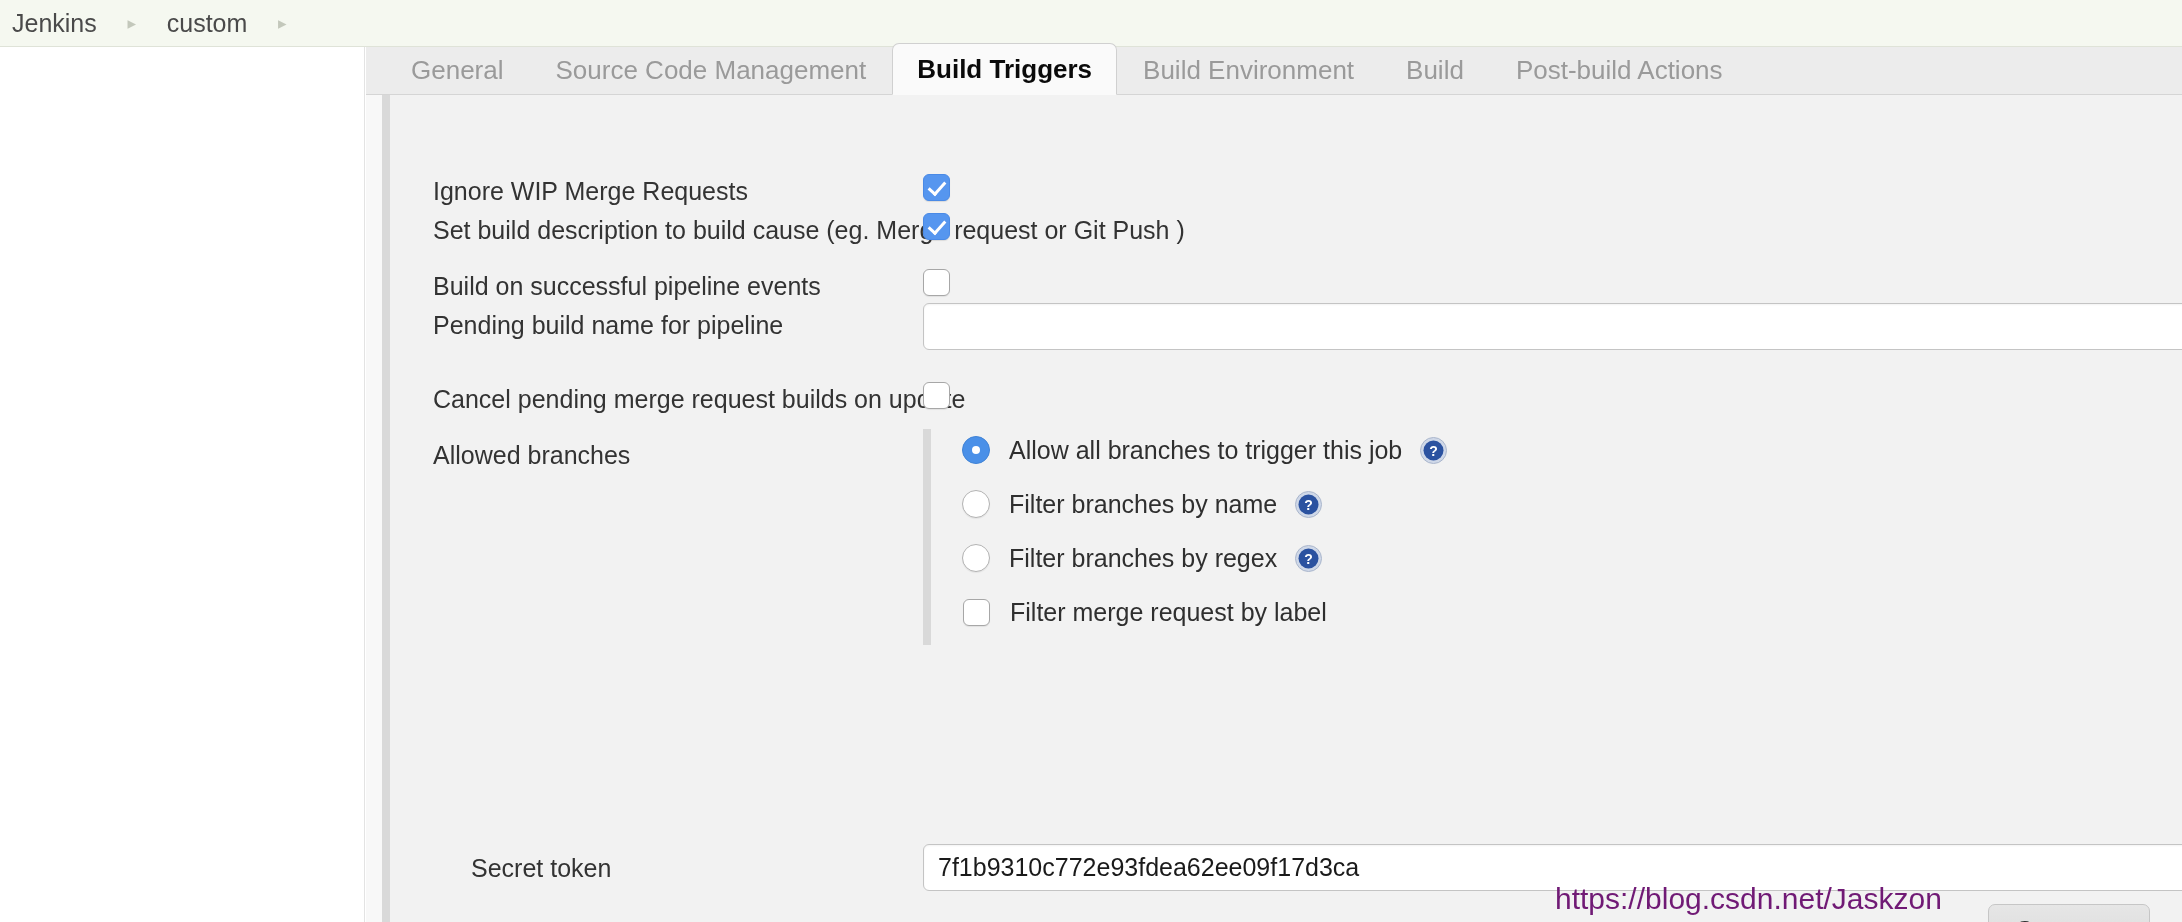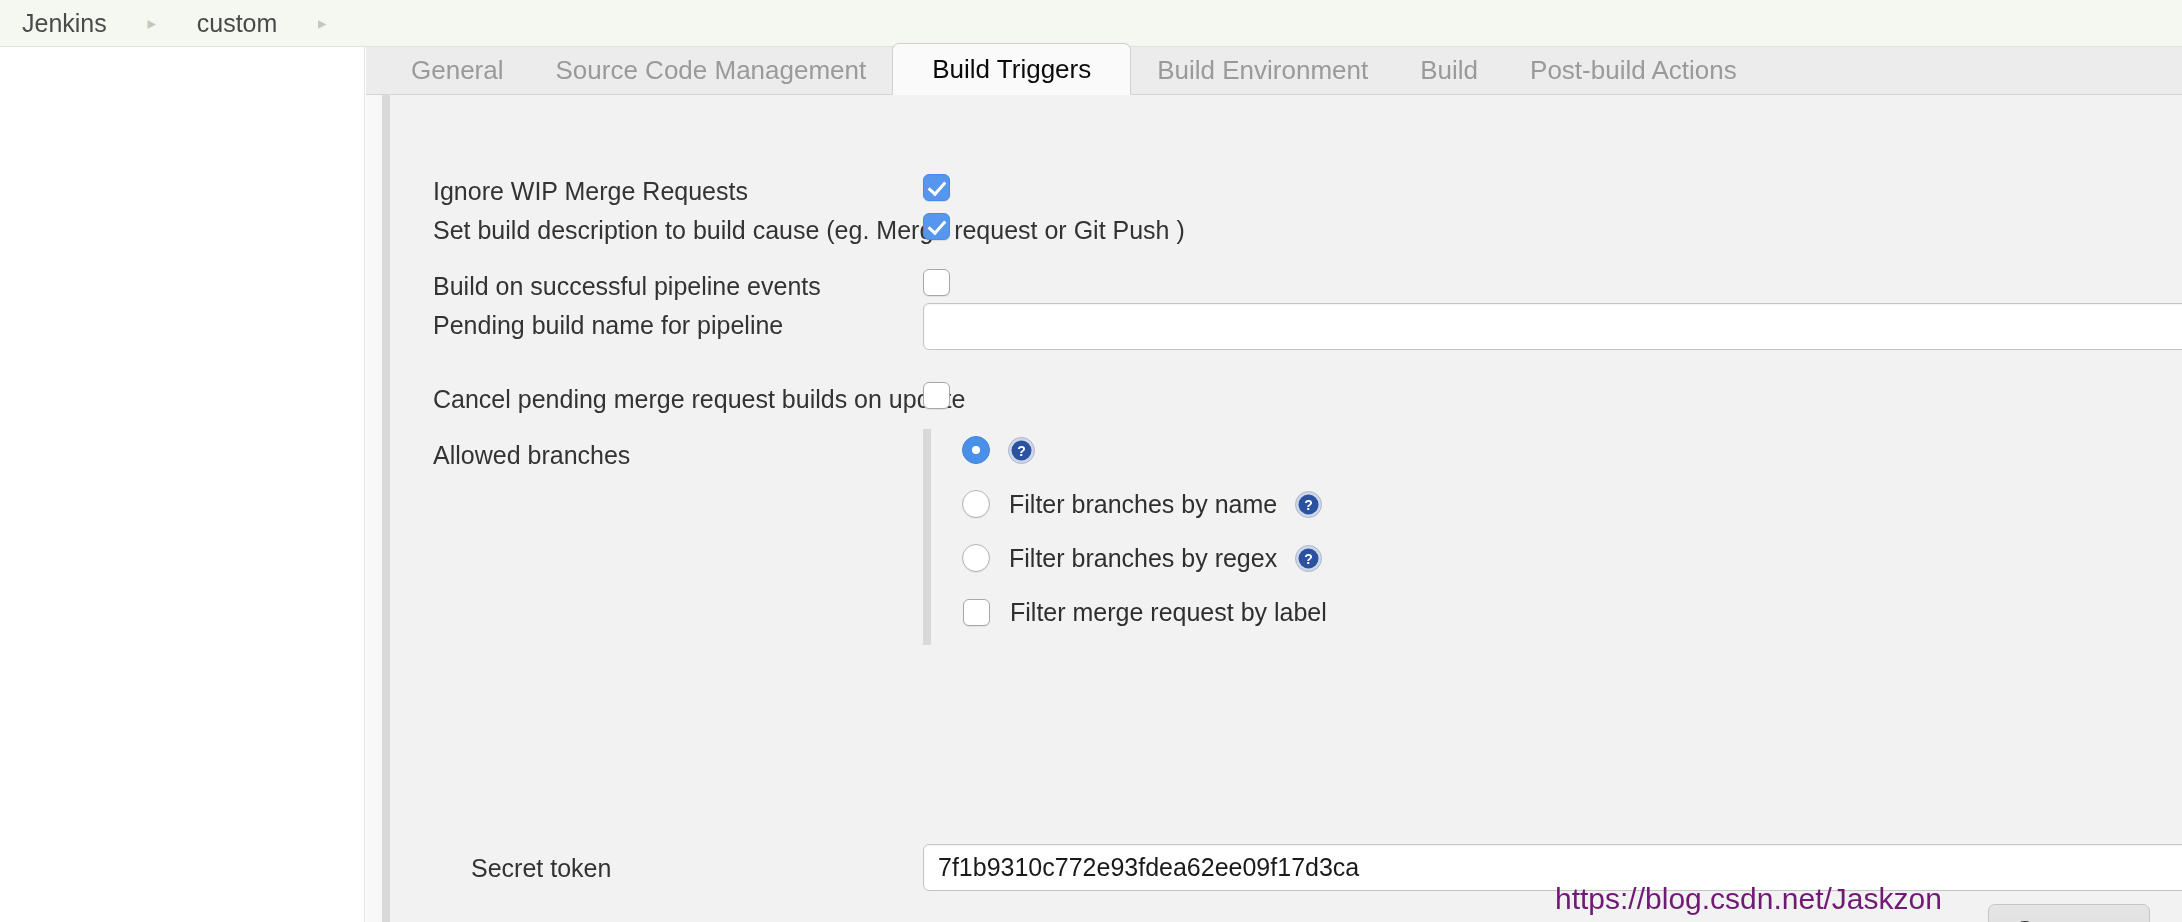--- a/index.html
+++ b/index.html
@@ -14,21 +14,21 @@
   
   #breadcrumb-bar {
     position: absolute; left: 0; top: 0;
     width: 2182px; height: 47px;
     background: #f5f8f0;
     border-bottom: 1px solid #dfe3d8;
     display: flex; align-items: center;
   }
   .crumb {
     font-size: 25px; color: #4a4a4a;
-    padding: 0 22px; white-space: nowrap;
+    padding: 0 12px; white-space: nowrap;
   }
   .crumb-link { cursor: pointer; }
   .crumb-sep {
     width: 46px; text-align: center;
     color: #c3c8bb; font-size: 17px;
     line-height: 1;
   }
 
   
   #left-panel {
@@ -54,27 +54,27 @@
     display: flex; align-items: flex-end;
     padding-left: 19px;
   }
   .tab {
     font-size: 26px; color: #9a9a9a;
     padding: 0 26px; height: 48px;
     display: flex; align-items: center;
     white-space: nowrap; cursor: pointer;
   }
   .tab.active {
-    color: #0a0a0a; font-weight: normal;
+    color: #0a0a0a; font-weight: bold;
     background: #fafafa;
     border: 1px solid #d0d0d0;
     border-bottom: 1px solid #fafafa;
     border-radius: 7px 7px 0 0;
     height: 52px; margin-bottom: -1px;
-    padding: 0 39px;
+    padding: 0 24px;
     margin-top: 28px;
   }
 
   
   #form-body {
     position: absolute; left: 0; top: 48px;
     width: 1816px; height: 827px;
     background: #f2f2f2;
   }
   #gutter-strip {
@@ -268,20 +268,21 @@
       </div>
     </div>
 
     <div class="form-row" style="top:343px;">
       <div class="row-label">Allowed branches</div>
 
       <div id="branch-group" style="top:-9px;">
 
         <div class="branch-opt">
           <span class="rdo on"></span>
+          <span class="branch-label">Allow all branches to trigger this job</span>
           <span class="help-icon branch-help">
             <svg width="27" height="27" viewBox="0 0 27 27">
               <circle cx="13.5" cy="13.5" r="13" fill="#cfd8e8" stroke="#aab6cc" stroke-width="1"></circle>
               <circle cx="13.5" cy="13.5" r="10" fill="#2b52a0"></circle>
               <text x="13.5" y="19" text-anchor="middle" font-size="14" font-weight="bold" fill="#ffffff" font-family="Liberation Sans, sans-serif">?</text>
             </svg>
           </span>
         </div>
 
         <div class="branch-opt">

